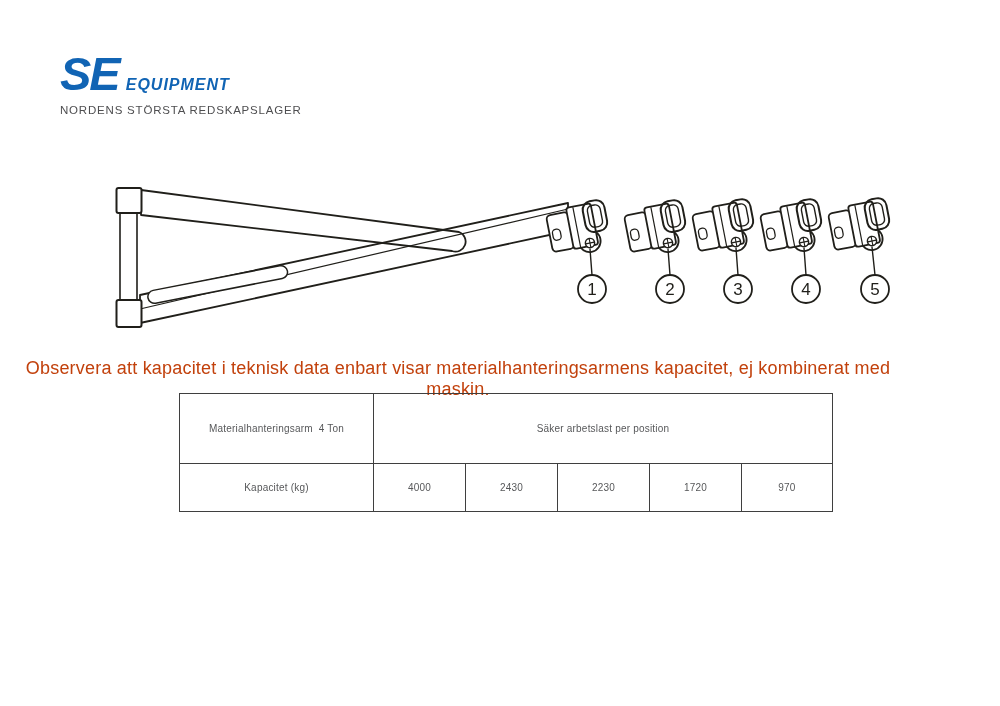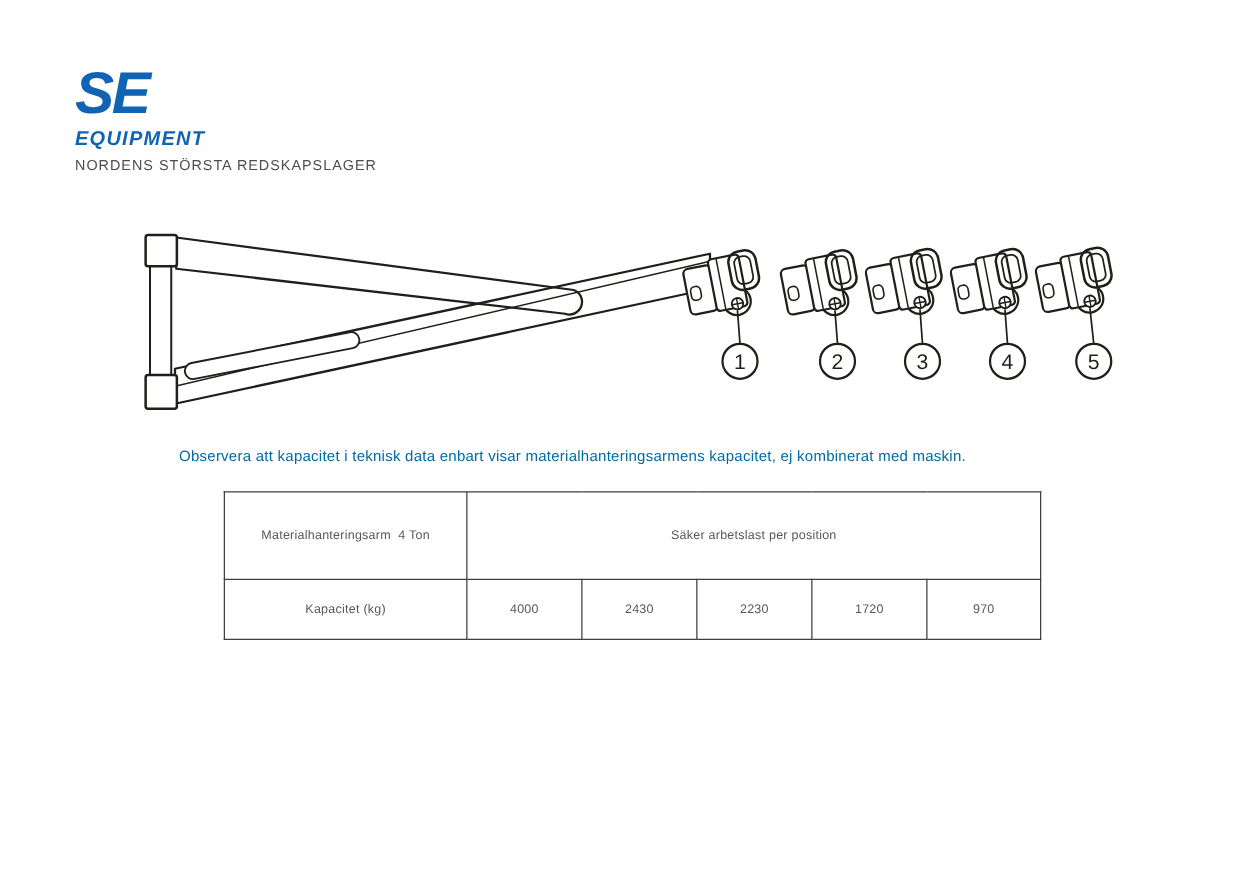--- a/index.html
+++ b/index.html
@@ -2,38 +2,38 @@
 <html><head>
 <meta charset="utf-8">
 <style>
   html,body{margin:0;padding:0;background:#fff;}
   #page{
     position:relative;width:1000px;height:706px;background:#ffffff;
     font-family:"Liberation Sans",sans-serif;overflow:hidden;
   }
   
   #logo{position:absolute;left:60px;top:50px;}
-  #logo .brandline{display:flex;align-items:baseline;gap:7px;flex-direction:column;}
+  #logo .brandline{display:flex;align-items:baseline;gap:7px;}
   #logo .se{
     font-size:47px;font-weight:800;font-style:italic;line-height:1;
     color:#1164b4;letter-spacing:-2px;
   }
   #logo .equipment{
     font-size:16px;font-weight:700;font-style:italic;line-height:1;
     color:#1164b4;letter-spacing:1px;
   }
   #logo .tagline{
     margin-top:7px;font-size:11.5px;color:#4e4e50;letter-spacing:0.8px;
   }
   
   #diagram{position:absolute;left:0;top:0;}
   
   #note{
     position:absolute;left:0;top:358px;width:916px;text-align:center;
-    font-size:12px;color:#0369a1;letter-spacing:0.2px;
+    font-size:18px;color:#c2410c;letter-spacing:0.2px;
   }
   
   #spec-table{
     position:absolute;left:179px;top:393px;
     border-collapse:collapse;table-layout:fixed;
   }
   #spec-table td{
     border:1.5px solid #3f3f3f;text-align:center;vertical-align:middle;
     font-size:10px;color:#57585a;padding:0 4px;letter-spacing:0.2px;
   }

